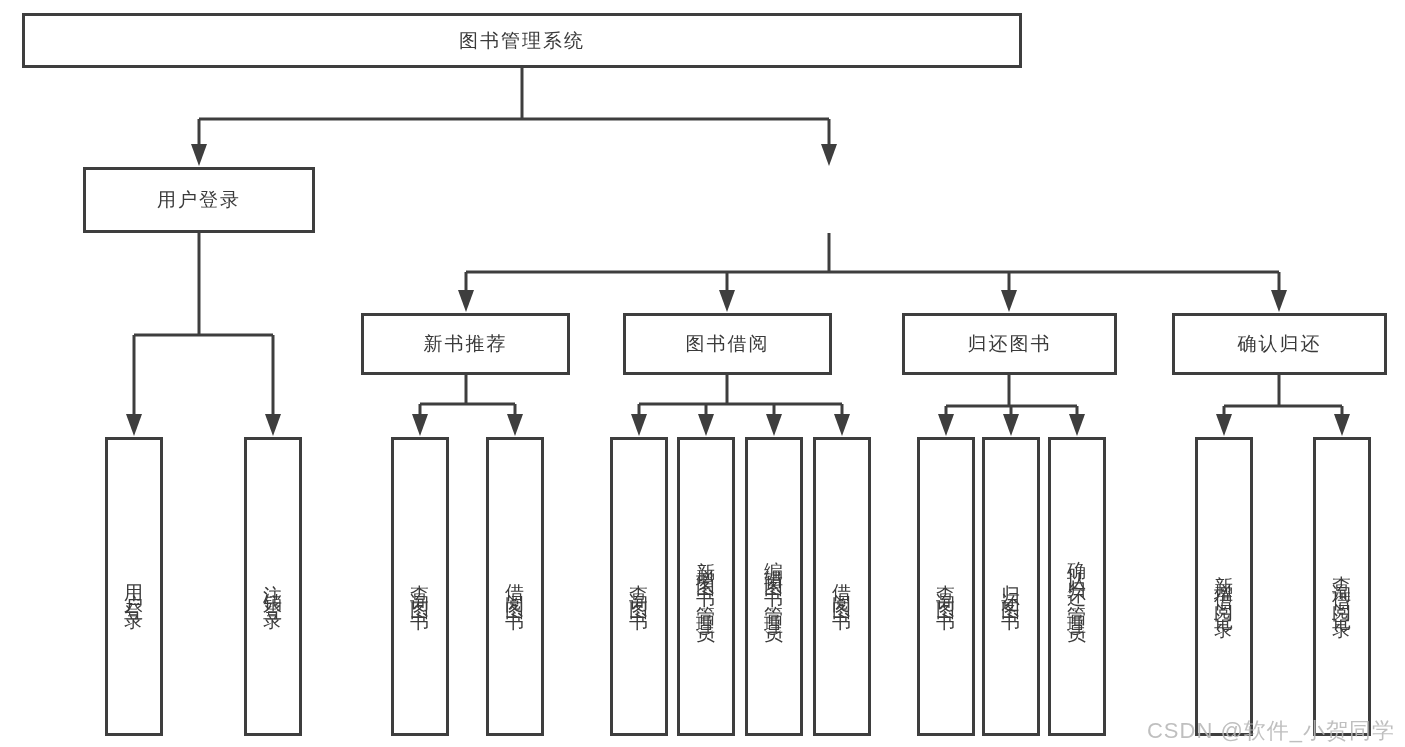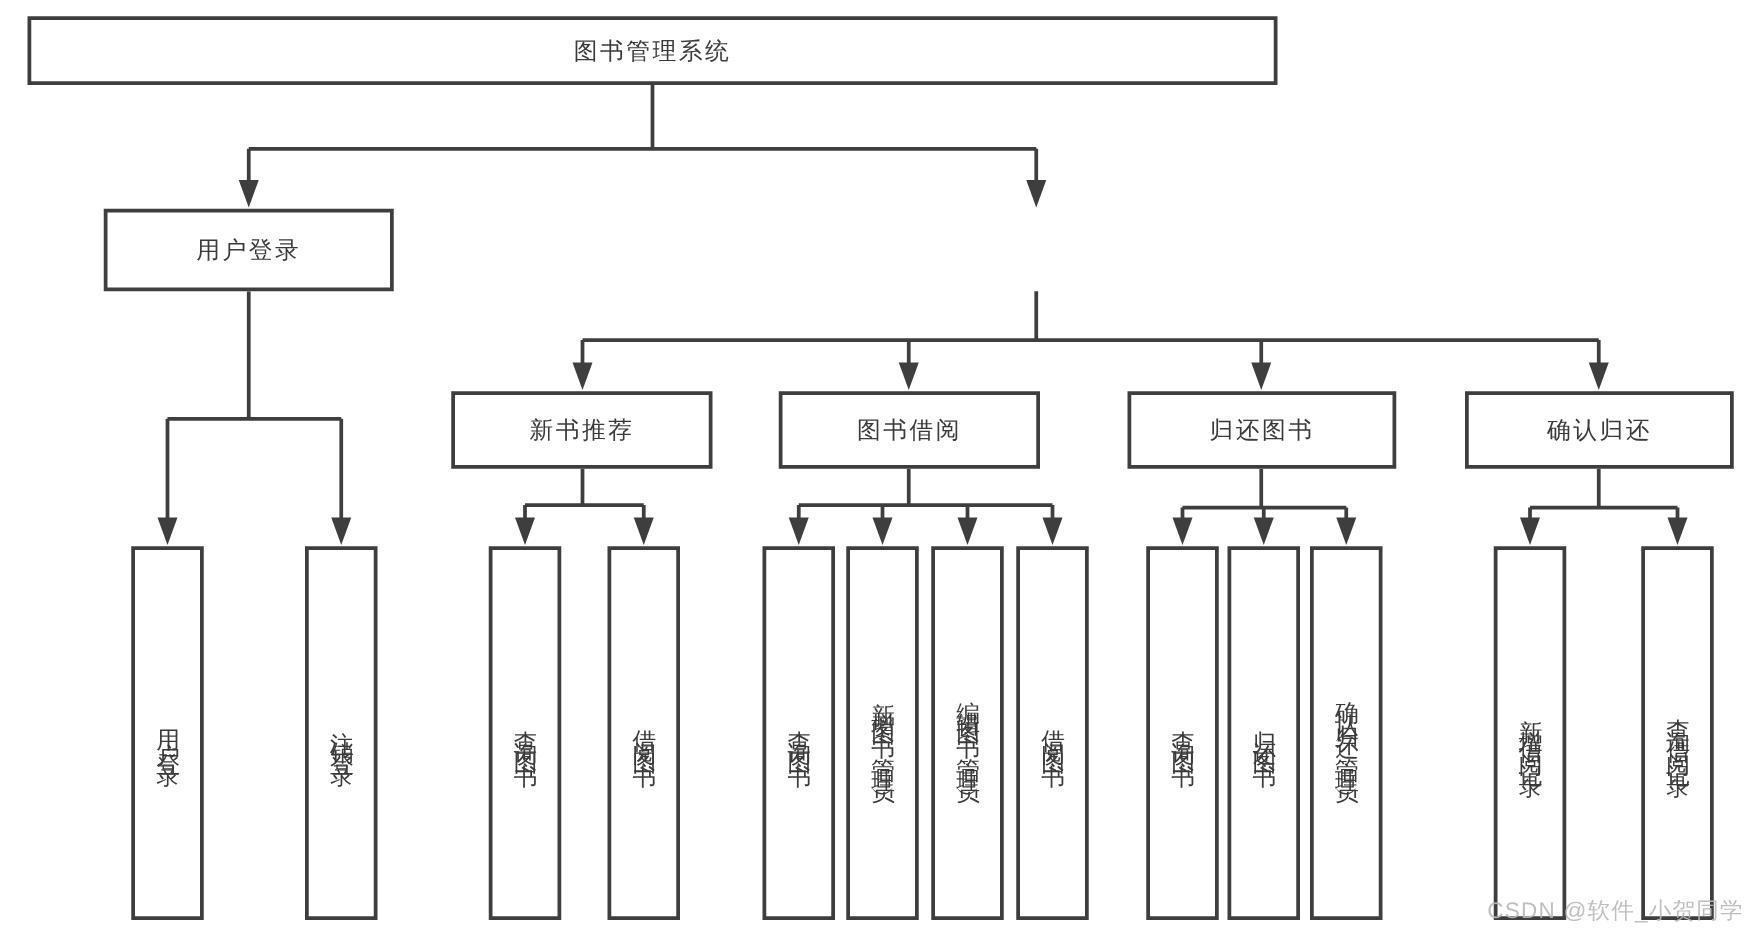--- a/index.html
+++ b/index.html
@@ -41,21 +41,21 @@
     line-height: 1;
     width: 58px;
     height: 299px;
     top: 437px;
   }
   .watermark {
     position: absolute;
     top: 716px;
     right: 10px;
     z-index: 3;
-    font-size: 18px;
+    font-size: 22px;
     letter-spacing: 1px;
     color: #b9b9b9;
     opacity: 0.9;
     white-space: nowrap;
   }
 </style>
 </head>
 <body>
 
 <div class="canvas">

